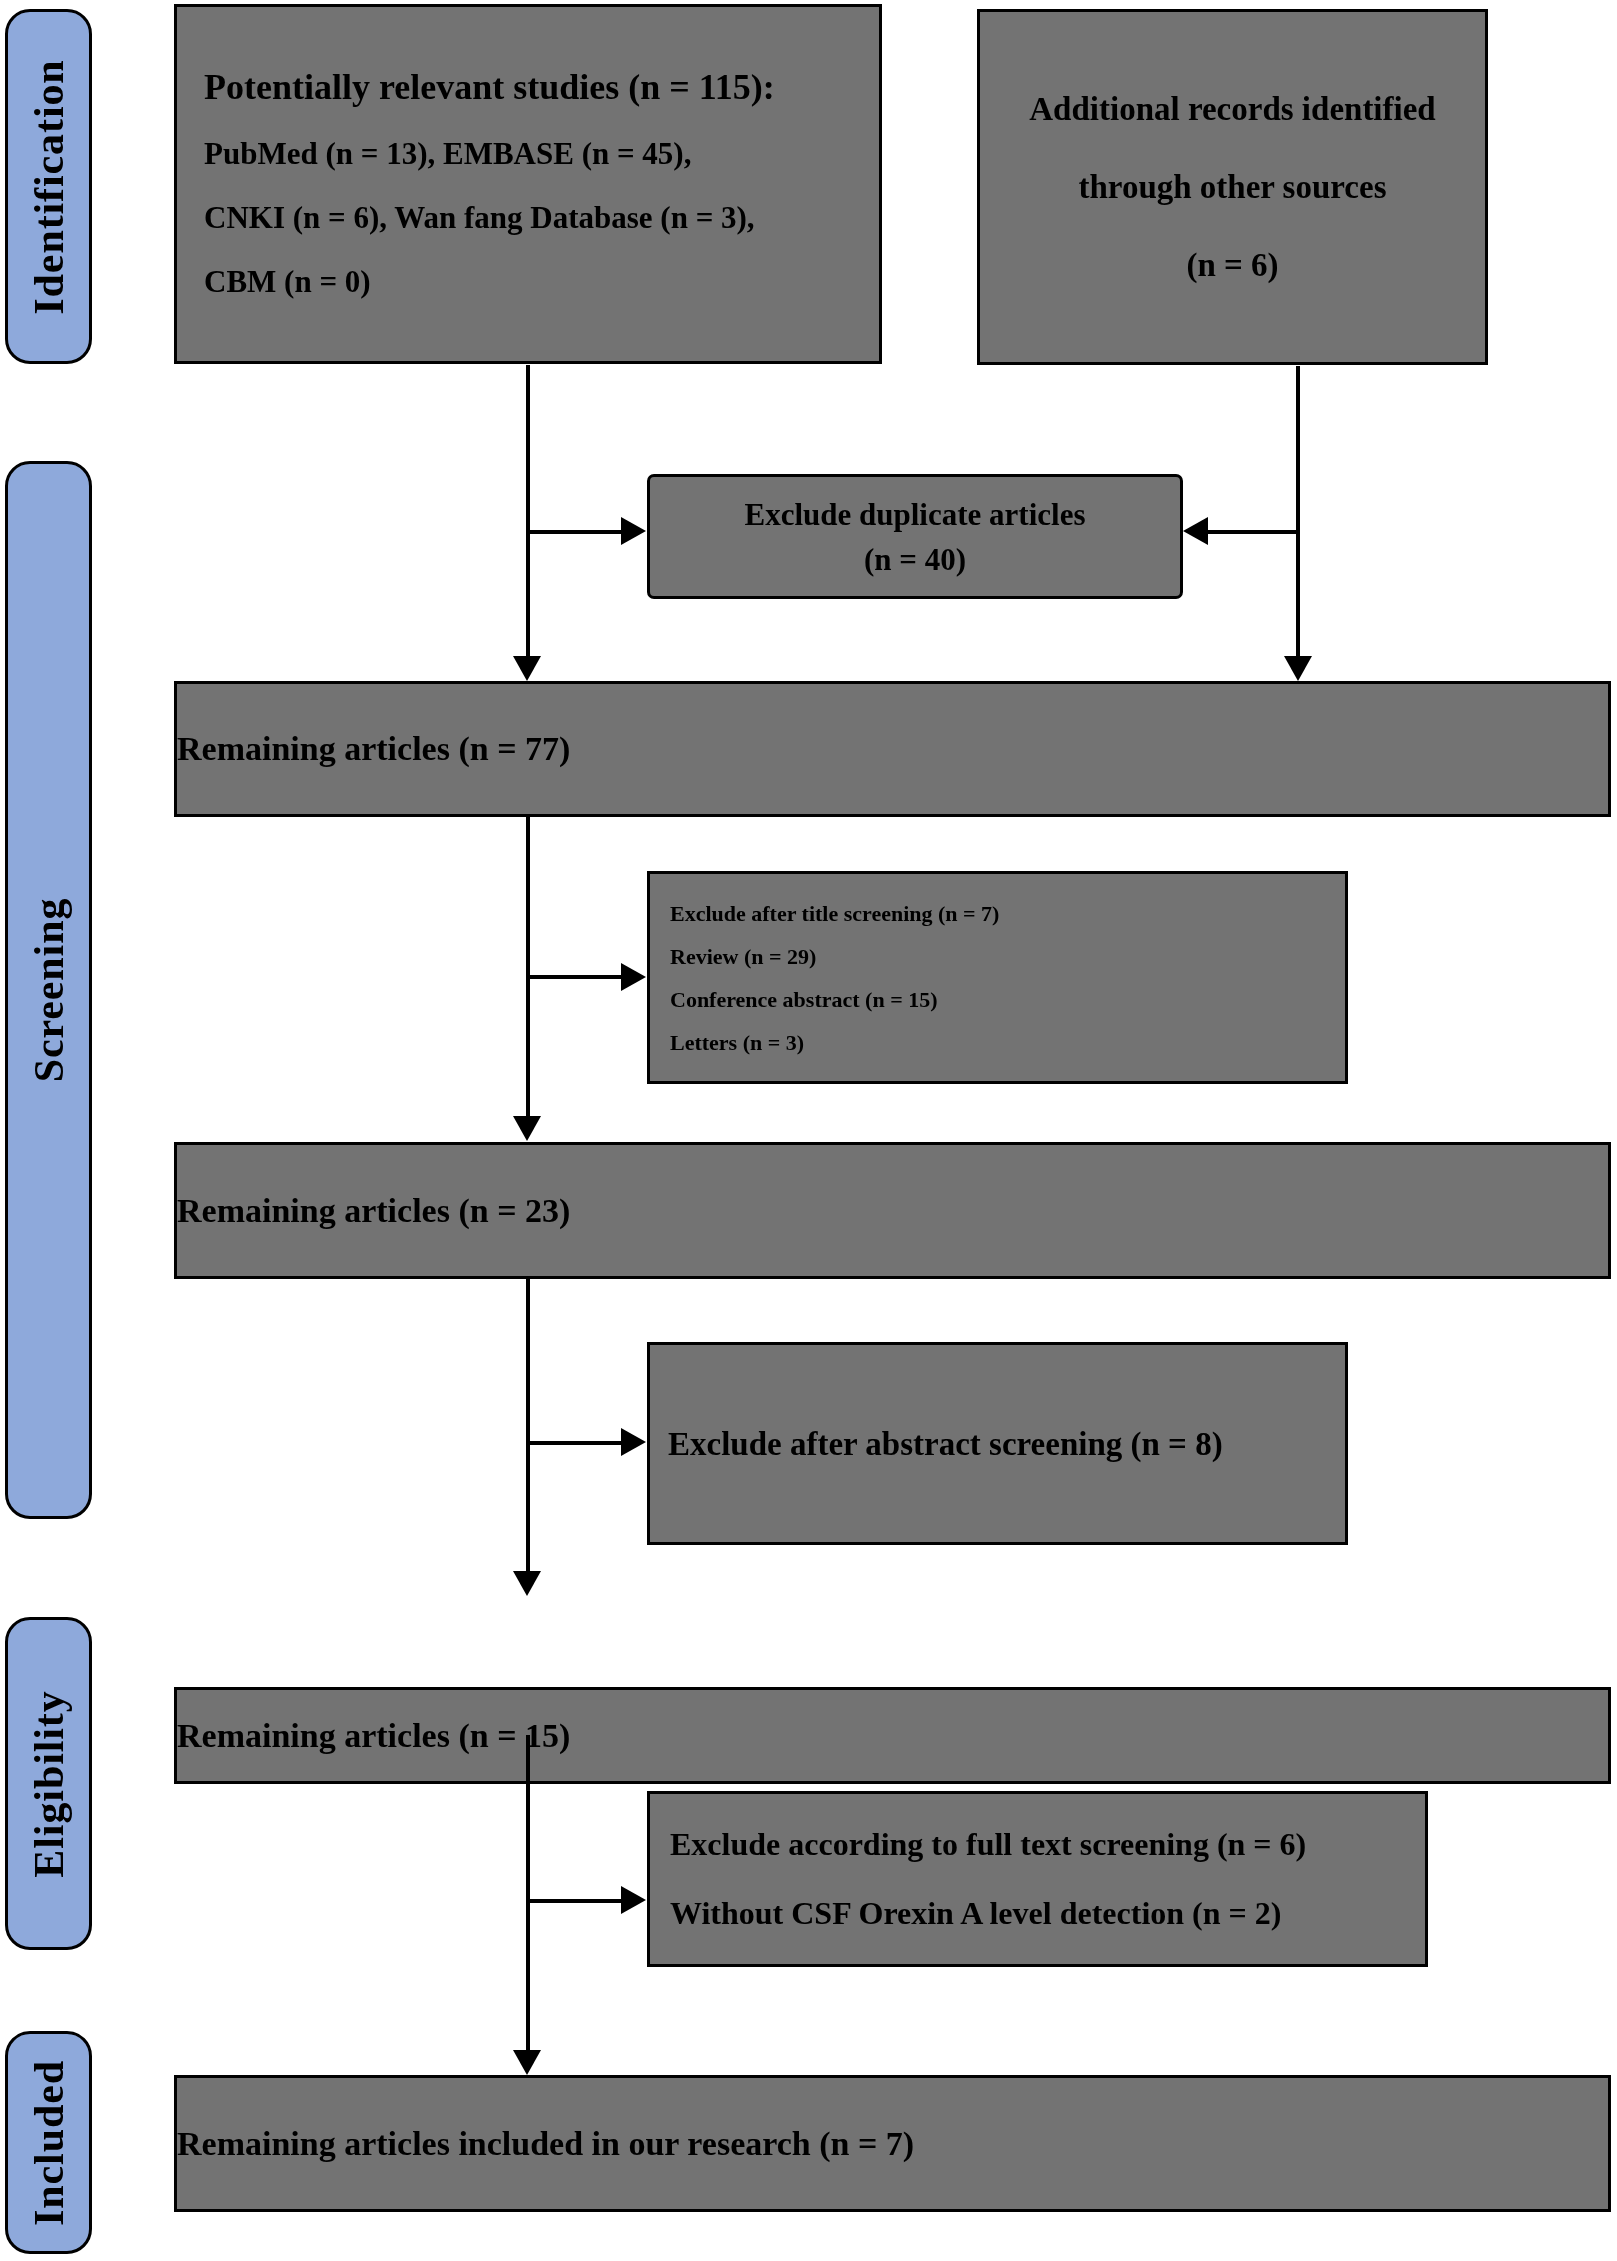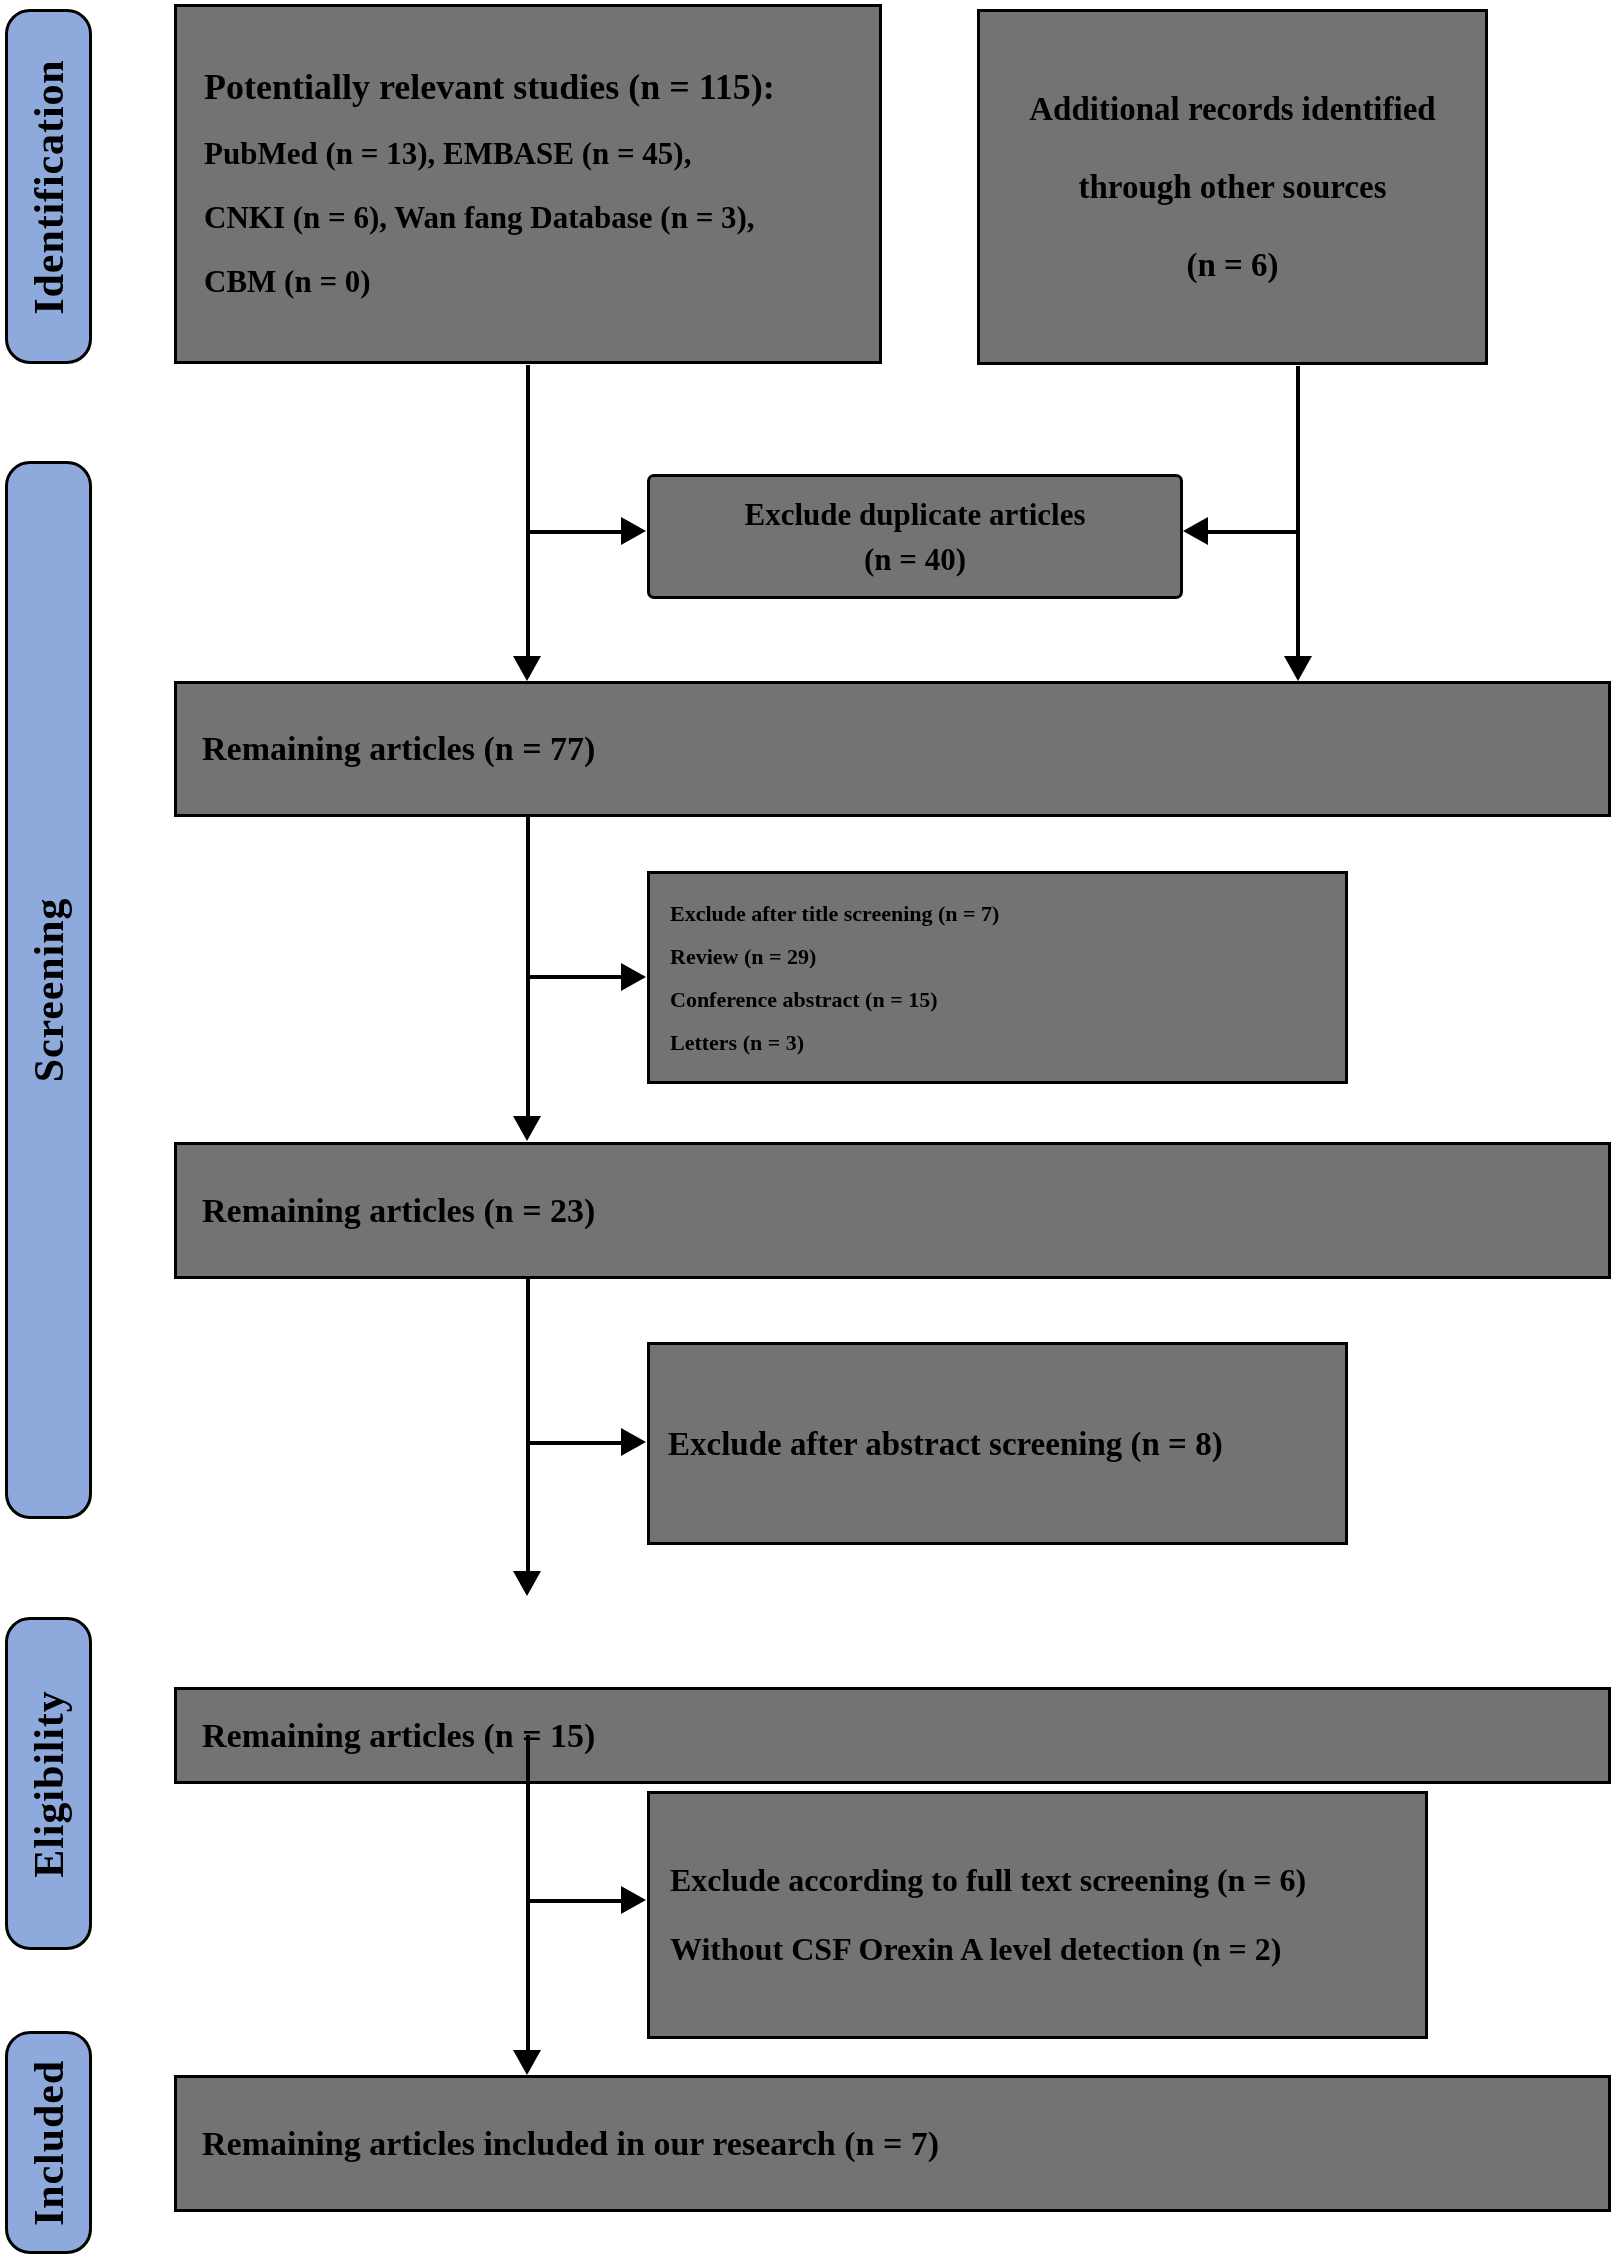--- a/index.html
+++ b/index.html
@@ -48,34 +48,34 @@
   .box-src1 { left: 174px; top: 3.6px; width: 708px; height: 360px; padding-left: 27px; padding-right: 7.2px; }
   .box-src1 .tline { font-size: 31px; line-height: 64px; }
   .box-src1 .tline.first { font-size: 36px; line-height: 69px; }
 
   .box-src2 { left: 977px; top: 9px; width: 511px; height: 356px; text-align: center; }
   .box-src2 .tline { font-size: 33px; line-height: 78px; }
 
   .box-dup { left: 647px; top: 474px; width: 536px; height: 125px; text-align: center; border-radius: 7px; }
   .box-dup .tline { font-size: 31px; line-height: 45px; }
 
-  .box-wide { left: 174px; width: 1437px; padding-left: 25px; }
+  .box-wide { left: 174px; width: 1437px; }
   .box-wide .tline { font-size: 34px; }
   .box-rem77 { top: 681px; height: 136px; }
   .box-rem23 { top: 1142px; height: 137px; }
   .box-rem15 { top: 1687px; height: 97px; }
   .box-rem7  { top: 2075px; height: 137px; }
 
   .box-excl-title { left: 647px; top: 871px; width: 701px; height: 213px; padding-left: 20px; padding-right: 5.4px; }
   .box-excl-title .tline { font-size: 22px; line-height: 43px; }
 
   .box-excl-abs { left: 647px; top: 1342px; width: 701px; height: 203px; padding-left: 18px; padding-right: 5.4px; }
   .box-excl-abs .tline { font-size: 33px; line-height: 42px; }
 
-  .box-excl-full { left: 647px; top: 1791px; width: 781px; height: 248px; padding-left: 20px; padding-right: 5.4px; }
+  .box-excl-full { left: 647px; top: 1791px; width: 781px; height: 176px; padding-left: 20px; padding-right: 5.4px; }
   .box-excl-full .tline { font-size: 32px; line-height: 69px; }
 
   
   .vline { position: absolute; width: 3.6px; background: #000000; }
   .hline { position: absolute; height: 3.6px; background: #000000; }
 
   
   .arrow-down {
     position: absolute; width: 0; height: 0;
     border-left: 14.5px solid transparent;

